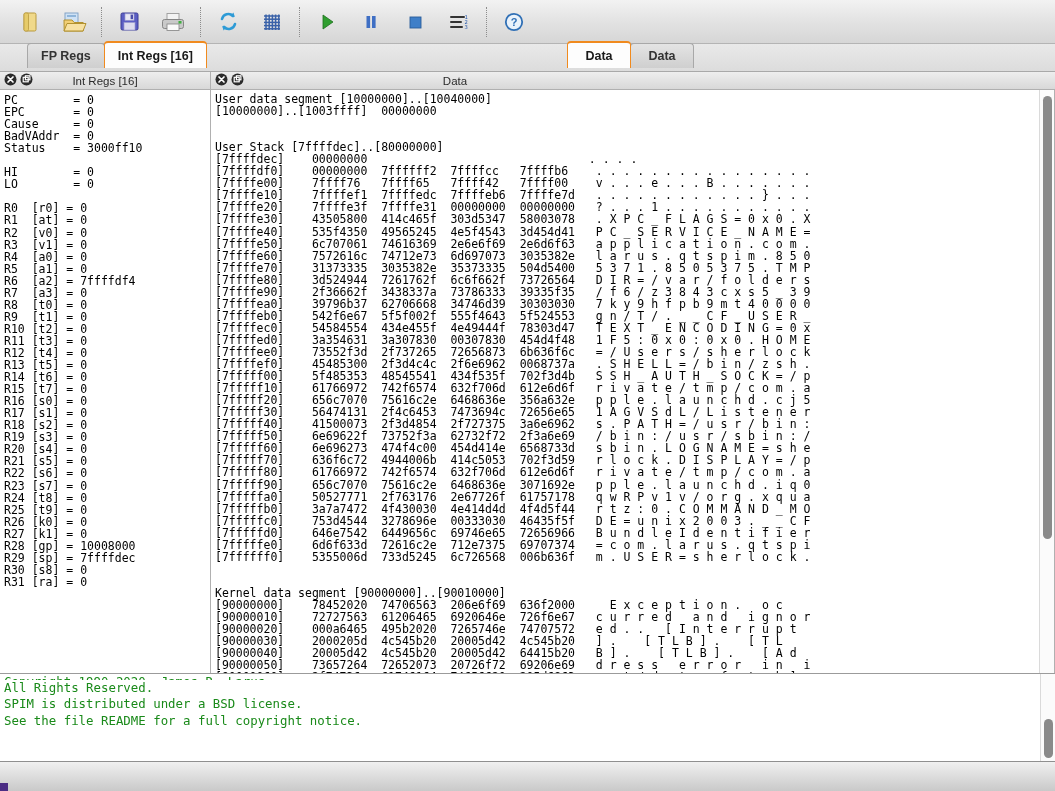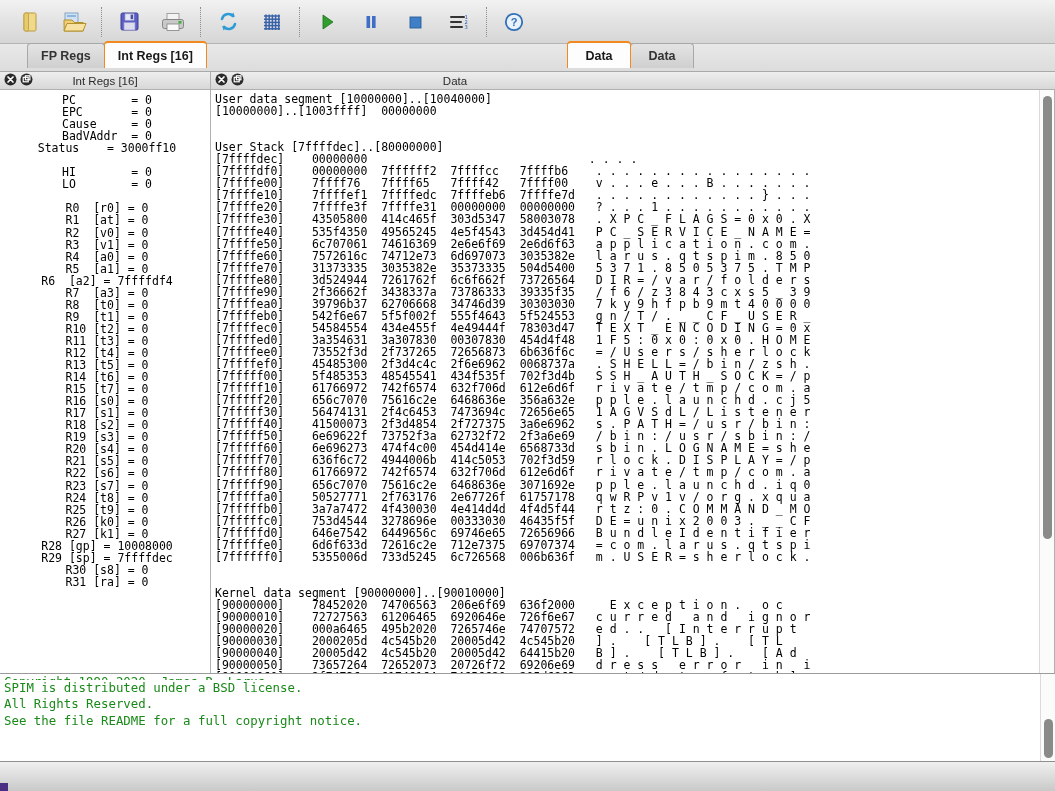--- a/index.html
+++ b/index.html
@@ -89,21 +89,20 @@
 
   
   #main { flex: 1 1 auto; display: flex; min-height: 0; background: #fff; }
 
   #regpane {
     width: 211px; flex: 0 0 211px;
     background: #ffffff;
     border-right: 1px solid #b0b0b0;
     overflow: hidden;
     padding: 4px 0 0 4px;
-    text-align: center;
   }
   #datapane {
     flex: 1 1 auto; background: #ffffff;
     position: relative; overflow: hidden;
     padding: 3px 14px 0 4px;
     border-right: 1px solid #b0b0b0;
   }
   .mono {
     font-family: "DejaVu Sans Mono", "Liberation Mono", monospace;
     font-size: 11.5px;
@@ -334,22 +333,22 @@
       <div class="mono" id="memlist"><span class="memline">User data segment [10000000]..[10040000]</span><span class="memline">[10000000]..[1003ffff]  00000000</span><span class="blank"></span><span class="blank"></span><span class="memline">User Stack [7ffffdec]..[80000000]</span><span class="memline">[7ffffdec]    00000000                                . . . .</span><span class="memline">[7ffffdf0]    00000000  7ffffff2  7ffffcc   7ffffb6    . . . . . . . . . . . . . . . .</span><span class="memline">[7ffffe00]    7ffff76   7ffff65   7ffff42   7ffff00    v . . . e . . . B . . . . . . .</span><span class="memline">[7ffffe10]    7ffffef1  7ffffedc  7ffffeb6  7ffffe7d   . . . . . . . . . . . . } . . .</span><span class="memline">[7ffffe20]    7ffffe3f  7ffffe31  00000000  00000000   ? . . . 1 . . . . . . . . . . .</span><span class="memline">[7ffffe30]    43505800  414c465f  303d5347  58003078   . X P C _ F L A G S = 0 x 0 . X</span><span class="memline">[7ffffe40]    535f4350  49565245  4e5f4543  3d454d41   P C _ S E R V I C E _ N A M E =</span><span class="memline">[7ffffe50]    6c707061  74616369  2e6e6f69  2e6d6f63   a p p l i c a t i o n . c o m .</span><span class="memline">[7ffffe60]    7572616c  74712e73  6d697073  3035382e   l a r u s . q t s p i m . 8 5 0</span><span class="memline">[7ffffe70]    31373335  3035382e  35373335  504d5400   5 3 7 1 . 8 5 0 5 3 7 5 . T M P</span><span class="memline">[7ffffe80]    3d524944  7261762f  6c6f662f  73726564   D I R = / v a r / f o l d e r s</span><span class="memline">[7ffffe90]    2f36662f  3438337a  73786333  39335f35   / f 6 / z 3 8 4 3 c x s 5 _ 3 9</span><span class="memline">[7ffffea0]    39796b37  62706668  34746d39  30303030   7 k y 9 h f p b 9 m t 4 0 0 0 0</span><span class="memline">[7ffffeb0]    542f6e67  5f5f002f  555f4643  5f524553   g n / T / . _ _ C F _ U S E R _</span><span class="memline">[7ffffec0]    54584554  434e455f  4e49444f  78303d47   T E X T _ E N C O D I N G = 0 x</span><span class="memline">[7ffffed0]    3a354631  3a307830  00307830  454d4f48   1 F 5 : 0 x 0 : 0 x 0 . H O M E</span><span class="memline">[7ffffee0]    73552f3d  2f737265  72656873  6b636f6c   = / U s e r s / s h e r l o c k</span><span class="memline">[7ffffef0]    45485300  2f3d4c4c  2f6e6962  0068737a   . S H E L L = / b i n / z s h .</span><span class="memline">[7fffff00]    5f485353  48545541  434f535f  702f3d4b   S S H _ A U T H _ S O C K = / p</span><span class="memline">[7fffff10]    61766972  742f6574  632f706d  612e6d6f   r i v a t e / t m p / c o m . a</span><span class="memline">[7fffff20]    656c7070  75616c2e  6468636e  356a632e   p p l e . l a u n c h d . c j 5</span><span class="memline">[7fffff30]    56474131  2f4c6453  7473694c  72656e65   1 A G V S d L / L i s t e n e r</span><span class="memline">[7fffff40]    41500073  2f3d4854  2f727375  3a6e6962   s . P A T H = / u s r / b i n :</span><span class="memline">[7fffff50]    6e69622f  73752f3a  62732f72  2f3a6e69   / b i n : / u s r / s b i n : /</span><span class="memline">[7fffff60]    6e696273  474f4c00  454d414e  6568733d   s b i n . L O G N A M E = s h e</span><span class="memline">[7fffff70]    636f6c72  4944006b  414c5053  702f3d59   r l o c k . D I S P L A Y = / p</span><span class="memline">[7fffff80]    61766972  742f6574  632f706d  612e6d6f   r i v a t e / t m p / c o m . a</span><span class="memline">[7fffff90]    656c7070  75616c2e  6468636e  3071692e   p p l e . l a u n c h d . i q 0</span><span class="memline">[7fffffa0]    50527771  2f763176  2e67726f  61757178   q w R P v 1 v / o r g . x q u a</span><span class="memline">[7fffffb0]    3a7a7472  4f430030  4e414d4d  4f4d5f44   r t z : 0 . C O M M A N D _ M O</span><span class="memline">[7fffffc0]    753d4544  3278696e  00333030  46435f5f   D E = u n i x 2 0 0 3 . _ _ C F</span><span class="memline">[7fffffd0]    646e7542  6449656c  69746e65  72656966   B u n d l e I d e n t i f i e r</span><span class="memline">[7fffffe0]    6d6f633d  72616c2e  712e7375  69707374   = c o m . l a r u s . q t s p i</span><span class="memline">[7ffffff0]    5355006d  733d5245  6c726568  006b636f   m . U S E R = s h e r l o c k .</span><span class="blank"></span><span class="blank"></span><span class="memline">Kernel data segment [90000000]..[90010000]</span><span class="memline">[90000000]    78452020  74706563  206e6f69  636f2000     E x c e p t i o n .   o c</span><span class="memline">[90000010]    72727563  61206465  6920646e  726f6e67   c u r r e d   a n d   i g n o r</span><span class="memline">[90000020]    000a6465  495b2020  7265746e  74707572   e d . .   [ I n t e r r u p t</span><span class="memline">[90000030]    2000205d  4c545b20  20005d42  4c545b20   ] .    [ T L B ] .    [ T L</span><span class="memline">[90000040]    20005d42  4c545b20  20005d42  64415b20   B ] .    [ T L B ] .    [ A d</span><span class="memline">[90000050]    73657264  72652073  20726f72  69206e69   d r e s s   e r r o r   i n   i</span><span class="memline">[90000060]    2f74736e  61746164  74656620  205d6863   n s t / d a t a   f e t c h ]</span></div>
       <div class="vscroll">
         <div class="vthumb" id="data-thumb" style="top: 1%; height: 76%;"></div>
       </div>
     </div>
   </div>
 
   <div id="console">
     <div class="cline clip-line">Copyright 1990-2020, James R. Larus.</div>
     <div id="consolelines">
+        <span class="cline">All Rights Reserved.</span>
         <span class="cline">SPIM is distributed under a BSD license.</span>
-        <span class="cline">All Rights Reserved.</span>
         <span class="cline">See the file README for a full copyright notice.</span>
       </div>
     <div class="vscroll">
       <div class="vthumb" id="console-thumb" style="top: 52%; height: 44%;"></div>
     </div>
   </div>
 
   <div id="statusbar">
     <div class="resize-grip"></div>
   </div>

